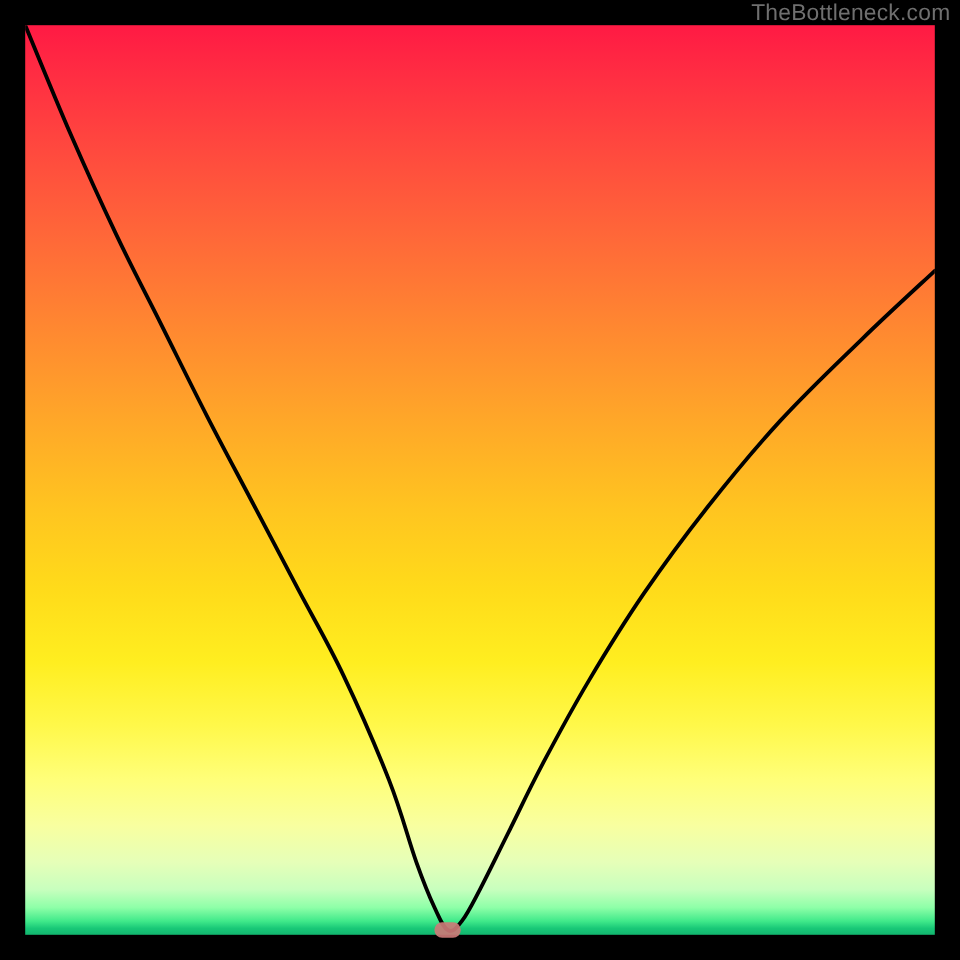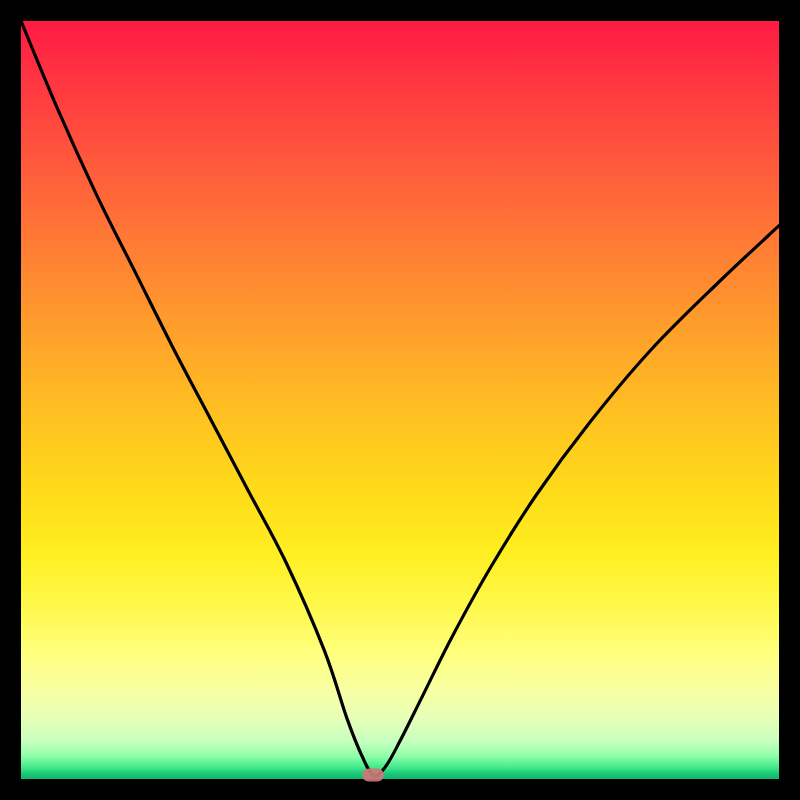--- a/index.html
+++ b/index.html
@@ -76,13 +76,14 @@
 </head>
 <body>
 
 <div class="frame">
   <div class="plot-area">
     <svg class="curve" viewBox="0 0 758 758" preserveAspectRatio="none">
       <path id="curve-path" d="M 0.00 0.00 C 6.82 16.37, 24.26 59.58, 37.90 90.96 C 51.54 122.34, 62.16 145.69, 75.80 174.34 C 89.44 202.99, 100.06 222.85, 113.70 250.14 C 127.34 277.43, 137.96 299.33, 151.60 325.94 C 165.24 352.55, 175.86 372.03, 189.50 397.95 C 203.14 423.87, 213.76 444.04, 227.40 469.96 C 241.04 495.88, 251.66 513.32, 265.30 541.97 C 278.94 570.62, 292.28 601.17, 303.20 629.14 C 314.12 657.11, 319.12 678.26, 325.94 697.36 C 332.76 716.46, 336.32 725.03, 341.10 735.26 C 345.88 745.49, 348.38 752.16, 352.47 754.21 C 356.56 756.26, 359.06 752.77, 363.84 746.63 C 368.62 740.49, 372.18 733.06, 379.00 720.10 C 385.82 707.14, 392.19 693.72, 401.74 674.62 C 411.29 655.52, 419.78 637.17, 432.06 613.98 C 444.34 590.79, 454.95 571.00, 469.96 545.76 C 484.97 520.52, 497.70 499.67, 515.44 473.75 C 533.18 447.83, 548.03 427.66, 568.50 401.74 C 588.97 375.82, 605.95 354.97, 629.14 329.73 C 652.33 304.49, 674.17 284.02, 697.36 261.51 C 720.55 239.00, 747.08 214.89, 758.00 204.66" fill="none" stroke="#000" stroke-width="3.2" stroke-linecap="round" stroke-linejoin="round"></path>
     </svg>
     <div class="marker" id="min-marker" style="left: 352.47px; top: 754.21px; background: rgb(204, 122, 119);"></div>
   </div>
+  <div class="watermark">TheBottleneck.com</div>
 </div>
 
 </body></html>

